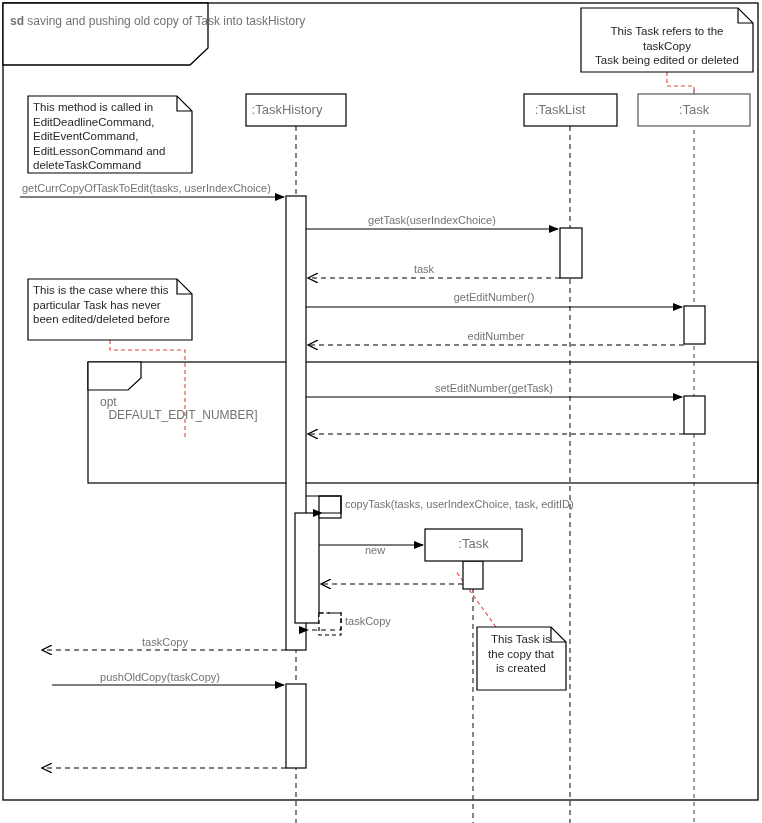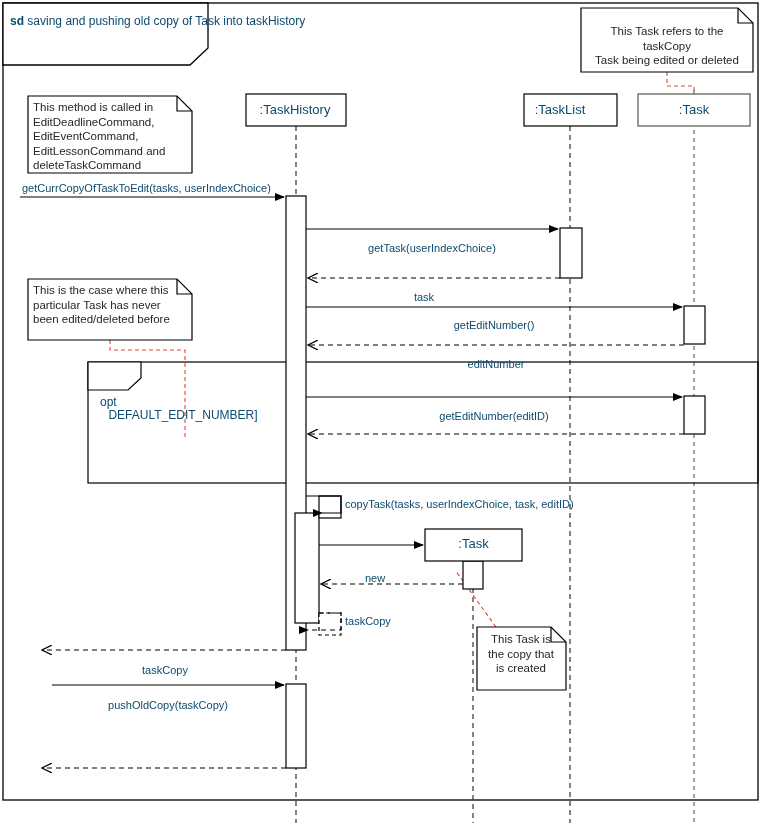--- a/index.html
+++ b/index.html
@@ -21,25 +21,25 @@
   }
   #diagram-svg {
     position: absolute;
     left: 0;
     top: 0;
   }
   .lbl {
     position: absolute;
     font-size: 11px;
     line-height: 13px;
-    color: #0c4a6e;
+    color: #737373;
     white-space: nowrap;
     pointer-events: none;
   }
-  .lbl.center { text-align: center; margin-top: 28px; }
+  .lbl.center { text-align: center; }
   .lbl.wrap { white-space: normal; }
 
   .frame-title {
     font-size: 12px;
     line-height: 15px;
     text-align: center;
   }
   .frame-title b { font-weight: bold; }
 
   .participant-label {
@@ -191,21 +191,21 @@
 
       <line x1="286" y1="768" x2="42" y2="768" stroke="#000000" stroke-width="1.2" stroke-dasharray="5,4" marker-end="url(#arrow-open)"></line>
     </g>
   </svg>
 
   <div class="lbl frame-title" style="left:10px; top:14px; width:192px;">
     <b>sd</b>
     <span>saving and pushing old copy of Task into taskHistory</span>
   </div>
 
-  <div class="lbl participant-label" style="left:246px; top:102px; width:82px;margin-left:8px;">:TaskHistory</div>
+  <div class="lbl participant-label" style="left:246px; top:102px; width:82px;">:TaskHistory</div>
   <div class="lbl participant-label" style="left:524px; top:102px; width:72px;">:TaskList</div>
   <div class="lbl participant-label" style="left:638px; top:102px; width:112px;">:Task</div>
   <div class="lbl created-label" style="left:425px; top:537px; width:97px;">:Task</div>
 
   <div class="note-text" style="position:absolute; left:33px; top:100px; width:156px;">
     <div>This method is called in</div>
     <div>EditDeadlineCommand,</div>
     <div>EditEventCommand,</div>
     <div>EditLessonCommand and</div>
     <div>deleteTaskCommand</div>
@@ -236,25 +236,25 @@
   <div class="lbl msg-label" style="left:22px; top:182px;">getCurrCopyOfTaskToEdit(tasks, userIndexChoice)</div>
 
   <div class="lbl msg-label center" style="left:306px; top:214px; width:252px;">getTask(userIndexChoice)</div>
 
   <div class="lbl msg-label center" style="left:308px; top:263px; width:232px;">task</div>
 
   <div class="lbl msg-label center" style="left:306px; top:291px; width:376px;">getEditNumber()</div>
 
   <div class="lbl msg-label center" style="left:308px; top:330px; width:376px;">editNumber</div>
 
-  <div class="lbl msg-label center" style="left:306px; top:382px; width:376px;">getEditNumber(editID)</div>
+  <div class="lbl msg-label center" style="left:306px; top:382px; width:376px;">setEditNumber(getTask)</div>
 
   <div class="lbl msg-label" style="left:345px; top:498px;">copyTask(tasks, userIndexChoice, task, editID)</div>
 
   <div class="lbl msg-label center" style="left:319px; top:544px; width:112px;">new</div>
 
   <div class="lbl msg-label" style="left:345px; top:615px;">taskCopy</div>
 
   <div class="lbl msg-label center" style="left:44px; top:636px; width:242px;">taskCopy</div>
 
-  <div class="lbl msg-label center" style="left:52px; top:671px; width:232px;text-align:center;">pushOldCopy(taskCopy)</div>
+  <div class="lbl msg-label center" style="left:44px; top:671px; width:232px;text-align:center;">pushOldCopy(taskCopy)</div>
 
 </div>
 
 </body></html>

